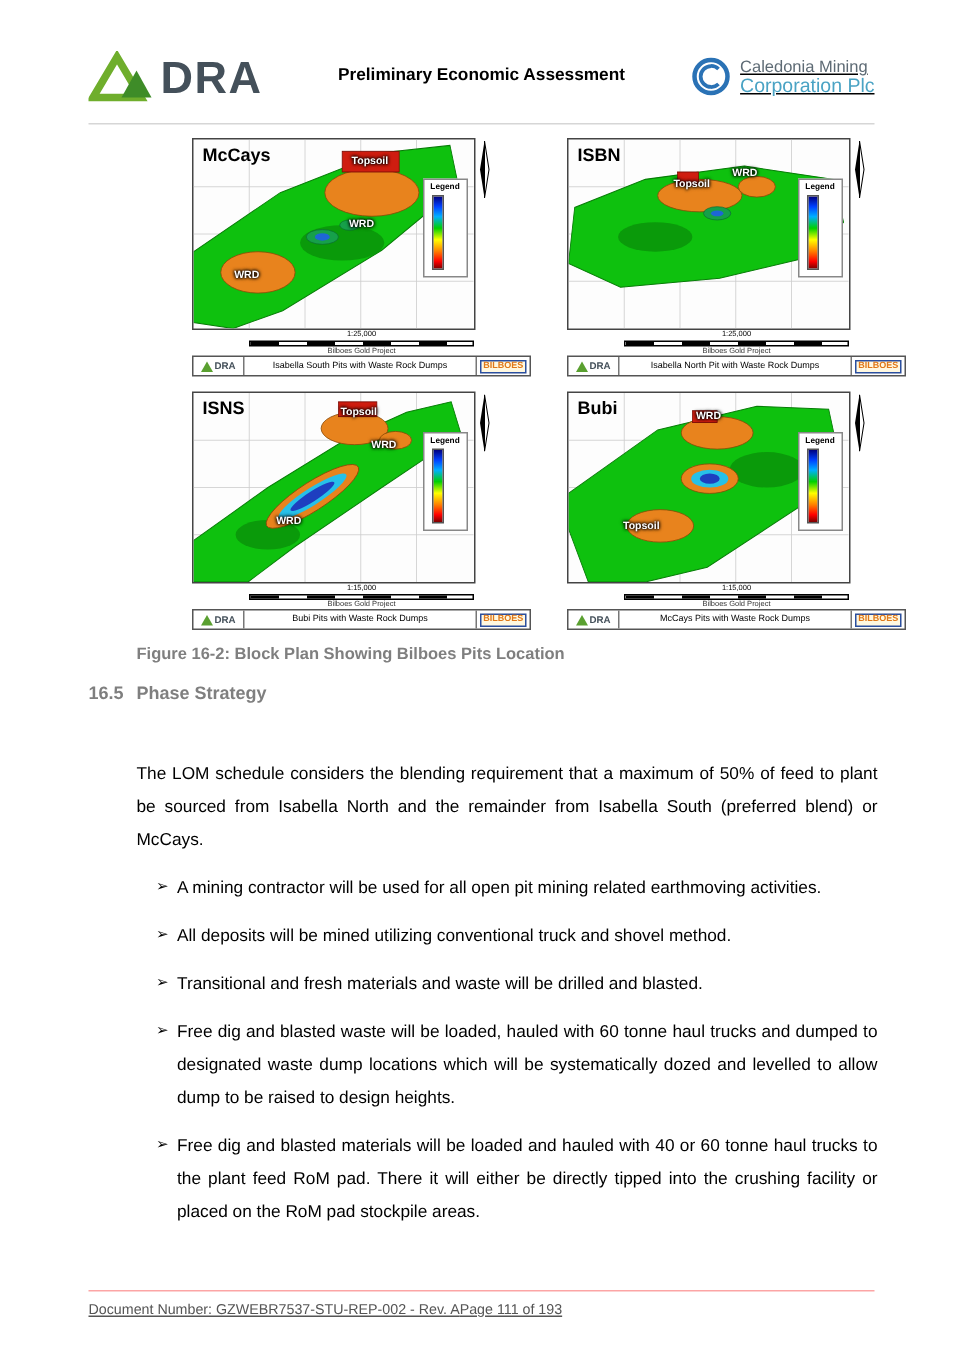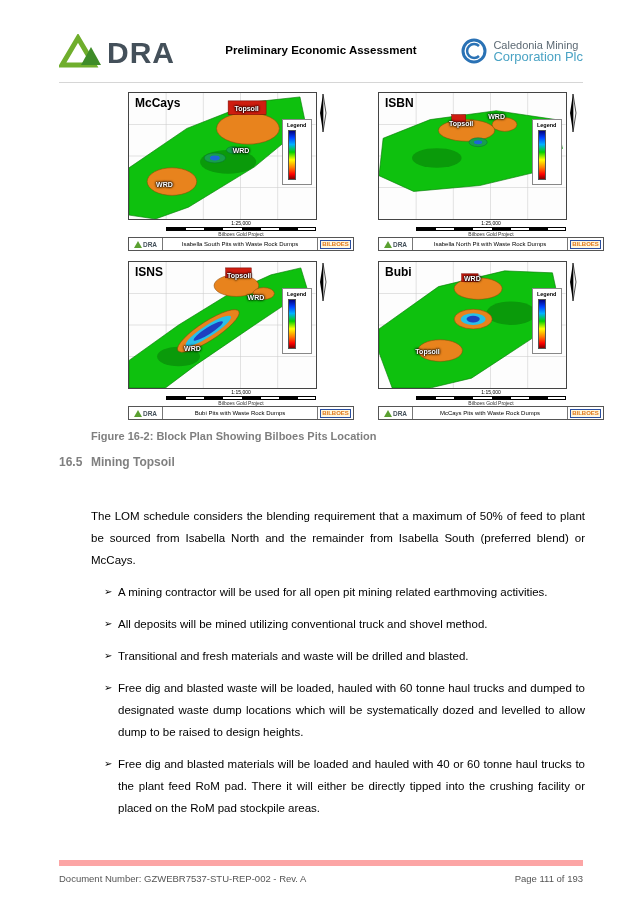--- a/index.html
+++ b/index.html
@@ -7,21 +7,21 @@
   .page {
     position:relative; width:642px; height:911px; background:#fff;
     font-family:"Liberation Sans", sans-serif; color:#000; overflow:hidden;
   }
   
   .header { position:absolute; top:26px; left:59px; right:59px; height:50px;
     display:flex; align-items:center; justify-content:space-between; }
   .dra-logo { display:flex; align-items:flex-end; gap:4px; }
   .dra-word { font-size:30px; font-weight:800; color:#44505a; letter-spacing:1px; line-height:30px; }
   .header-title { font-size:11.5px; font-weight:bold; color:#000; position:absolute; left:50%; transform:translateX(-50%); top:18px; }
-  .cal-logo { display:flex; align-items:center; gap:6px; }
+  .cal-logo { display:flex; align-items:center; gap:6px;text-decoration:underline; }
   .cal-text { display:flex; flex-direction:column; line-height:12px; }
   .cal-line1 { font-size:11px; color:#5d6a74; }
   .cal-line2 { font-size:13px; color:#4aa3c4; }
   .header-rule { position:absolute; top:82px; left:59px; right:59px; border-top:1px solid #d6d6d6; }
 
   
   .figure-wrap { position:absolute; top:92px; left:88px; width:492px; }
   .panels { display:grid; grid-template-columns:242px 242px; gap:10px 8px; }
   .panel { width:242px;padding-left:40px; }
   .map-row { display:flex; }
@@ -55,22 +55,22 @@
   .section-heading { display:flex; font-size:12px; font-weight:bold; color:#7f7f7f; }
   .section-num { width:32px; }
   .body-block { margin-left:32px; width:494px;margin-top:36px; }
   .para { margin-top:13px; font-size:11.5px; line-height:22px; text-align:justify; color:#000; }
   .bullets { margin-top:6px; list-style:none; }
   .bullet { display:flex; margin-top:10px; }
   .bullet-marker { width:27px; padding-left:13px; font-size:10px; line-height:22px; color:#000; flex:none; }
   .bullet-text { flex:1; font-size:11.5px; line-height:22px; text-align:justify; }
 
   
-  .footer { position:absolute; left:59px; right:59px; top:860px; border-top:6px solid #fca5a5;
-    padding-top:7px; display:flex; justify-content:space-between; font-size:9.5px; color:#555; }
+  .footer { position:absolute; left:59px; right:59px; top:860px; border-top:1px solid #fca5a5;
+    padding-top:7px; display:flex; justify-content:flex-start; font-size:9.5px; color:#555;text-decoration:underline; }
 </style>
 </head>
 <body>
 
 <div class="page">
 
   <div class="header">
     <div class="dra-logo">
       <svg width="44" height="34" viewBox="0 0 44 34">
         <polygon points="3,31 19,4 35,31" fill="none" stroke="#6fae2c" stroke-width="5"></polygon>
@@ -312,21 +312,21 @@
         </div>
       </div>
 
     </div>
     <div class="figure-caption">Figure 16-2: Block Plan Showing Bilboes Pits Location</div>
   </div>
 
   <div class="content">
     <div class="section-heading">
       <span class="section-num">16.5</span>
-      <span>Mining Topsoil</span>
+      <span>Phase Strategy</span>
     </div>
     <div class="body-block">
       <p class="para">The LOM schedule considers the blending requirement that a maximum of 50% of feed to plant be sourced from Isabella North and the remainder from Isabella South (preferred blend) or McCays.</p>
       <ul class="bullets">
         <li class="bullet">
           <span class="bullet-marker">➢</span>
           <span class="bullet-text">A mining contractor will be used for all open pit mining related earthmoving activities.</span>
         </li>
         <li class="bullet">
           <span class="bullet-marker">➢</span>

